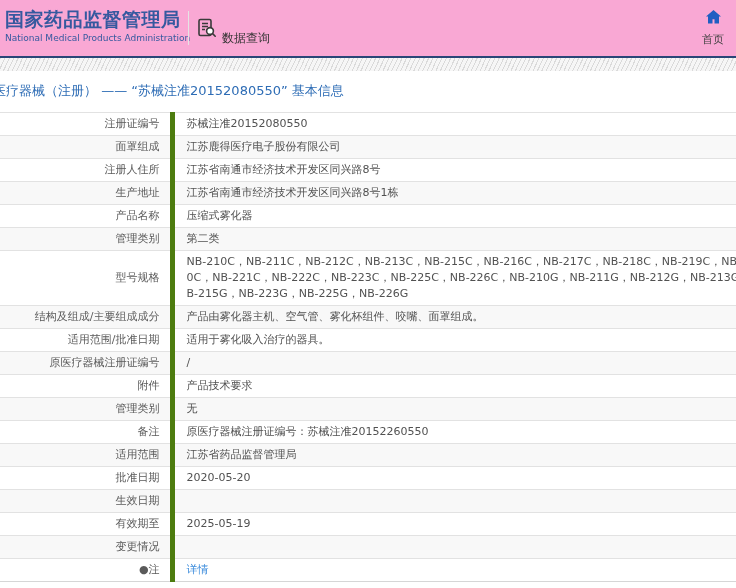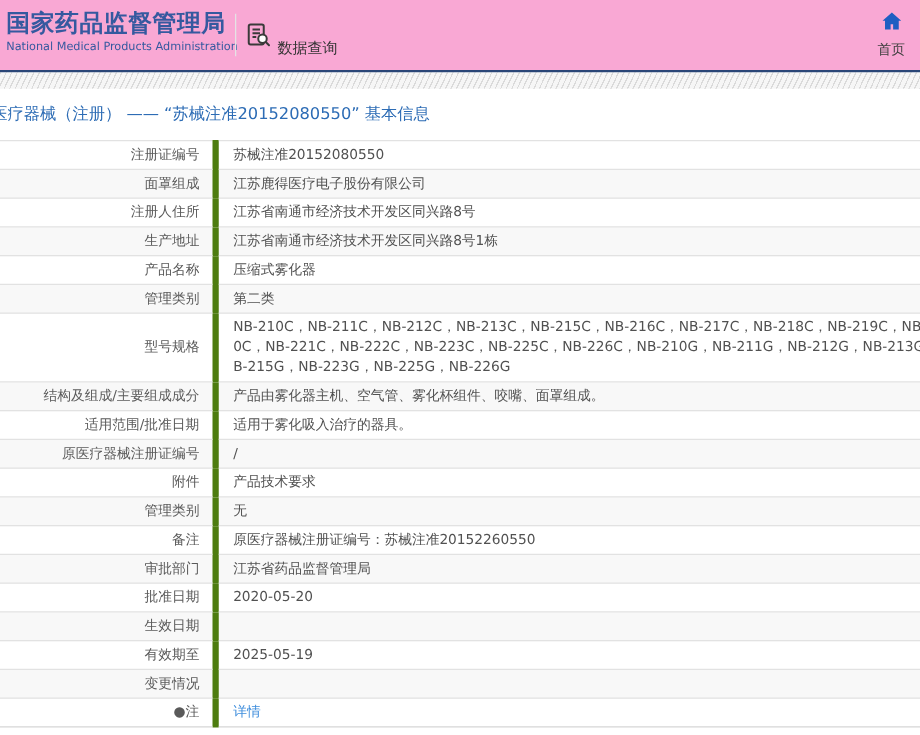--- a/index.html
+++ b/index.html
@@ -133,21 +133,21 @@
       </tr>
       <tr>
         <th class="cell-label">管理类别</th>
         <td class="cell-value">无</td>
       </tr>
       <tr>
         <th class="cell-label">备注</th>
         <td class="cell-value">原医疗器械注册证编号：苏械注准20152260550</td>
       </tr>
       <tr>
-        <th class="cell-label">审批部门</th>
+        <th class="cell-label">适用范围</th>
         <td class="cell-value">江苏省药品监督管理局</td>
       </tr>
       <tr>
         <th class="cell-label">批准日期</th>
         <td class="cell-value">2020-05-20</td>
       </tr>
       <tr>
         <th class="cell-label">生效日期</th>
         <td class="cell-value"></td>
       </tr>

